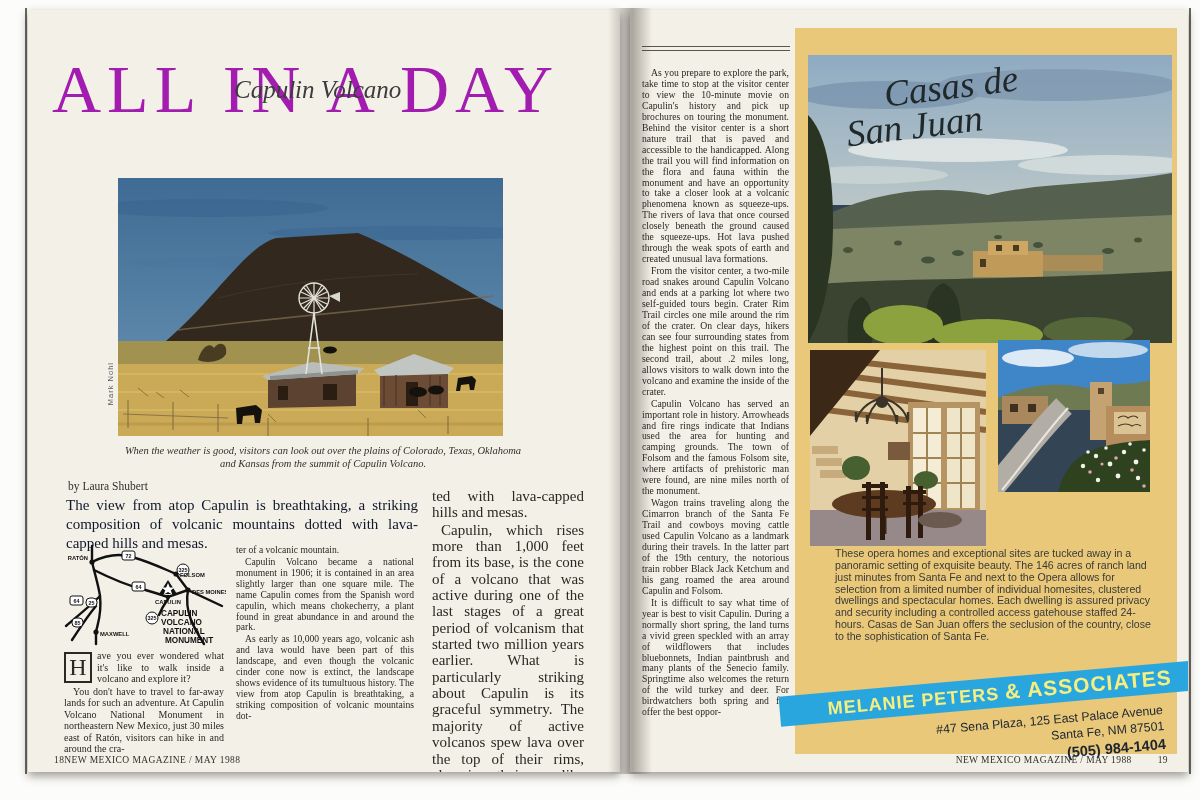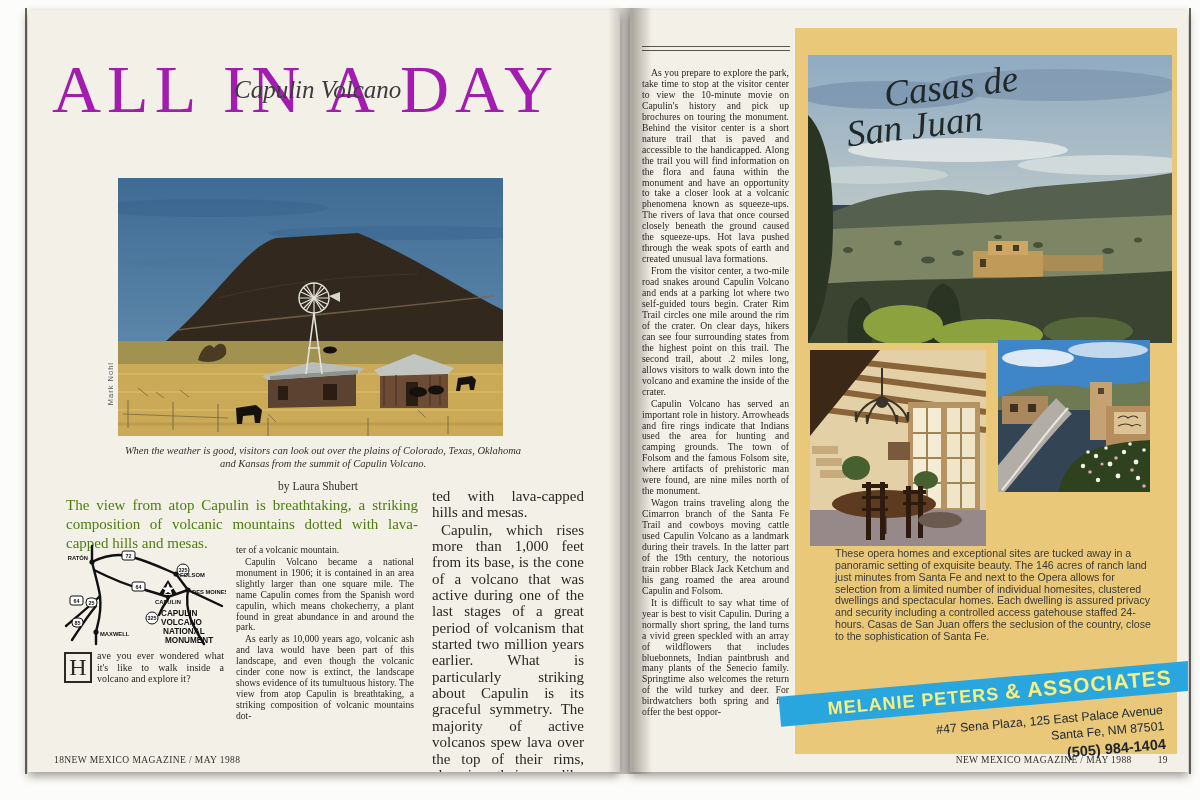--- a/index.html
+++ b/index.html
@@ -14,22 +14,22 @@
   .gutter{position:absolute;left:608px;top:8px;width:44px;height:766px;z-index:5;pointer-events:none;
     background:linear-gradient(90deg,rgba(0,0,0,0) 0%,rgba(55,45,35,.30) 42%,rgba(55,45,35,.38) 55%,rgba(0,0,0,0) 100%);}
 
   
   .main-title{position:absolute;left:24px;top:40px;font-size:68px;letter-spacing:6px;color:#a21caf;white-space:nowrap;}
   .kicker{position:absolute;left:206px;top:66px;font-style:italic;font-size:25px;color:#3c3c3c;}
   .photo-frame{position:absolute;left:90px;top:168px;width:385px;height:258px;background:#222;}
   .photo-credit{position:absolute;left:78px;top:352px;font-size:7.5px;color:#555;font-family:"Liberation Sans",sans-serif;
     writing-mode:vertical-rl;transform:rotate(180deg);letter-spacing:1px;}
   .caption{position:absolute;left:45px;top:434px;width:500px;text-align:center;font-style:italic;font-size:10.5px;line-height:1.25;color:#33302a;}
-  .byline{position:absolute;left:40px;top:470px;width:500px;text-align:center;font-size:11.5px;color:#33302a;}
-  .lead{position:absolute;left:38px;top:486px;width:352px;font-size:15px;line-height:1.25;text-align:justify;color:#4d7c0f;}
+  .byline{position:absolute;left:40px;top:470px;width:500px;text-align:left;font-size:11.5px;color:#33302a;}
+  .lead{position:absolute;left:38px;top:486px;width:352px;font-size:15px;line-height:1.25;text-align:justify;color:#0f172a;}
   .mapbox{position:absolute;left:34px;top:534px;width:164px;height:102px;}
   .bodycol{position:absolute;font-size:9.6px;line-height:1.14;text-align:justify;color:#2c2822;}
   .bodycol p{margin:0 0 1px 0;}
   .p-ind{text-indent:9px;}
   #col1{left:36px;top:640px;width:160px;font-size:10px;line-height:1.15;}
   #col2{left:208px;top:535px;width:178px;}
   #col3{left:404px;top:478px;width:152px;font-size:15px;line-height:1.09;}
   .dropcap{float:left;width:24px;height:27px;border:2px solid #2c2822;margin:2px 5px 0 0;
     font-size:24px;line-height:26px;text-align:center;font-family:"Liberation Serif",serif;}
   .footer{position:absolute;top:745px;font-size:9.5px;letter-spacing:.4px;color:#33302a;}
@@ -198,20 +198,21 @@
         <text x="99" y="72">CAPULIN</text>
         <text x="99" y="81">VOLCANO</text>
         <text x="101" y="90">NATIONAL</text>
         <text x="103" y="99">MONUMENT</text>
       </g>
     </svg>
   </div>
 
   <div class="bodycol" id="col1">
     <p><span class="dropcap">H</span><span>ave you ever wondered what it's like to walk inside a volcano and explore it?</span></p>
+    <p class="p-ind">You don't have to travel to far-away lands for such an adventure. At Capulin Volcano National Monument in northeastern New Mexico, just 30 miles east of Ratón, visitors can hike in and around the cra-</p>
   </div>
 
   <div class="bodycol" id="col2">
     <p>ter of a volcanic mountain.</p>
     <p class="p-ind">Capulin Volcano became a national monument in 1906; it is contained in an area slightly larger than one square mile. The name Capulin comes from the Spanish word capulin, which means chokecherry, a plant found in great abundance in and around the park.</p>
     <p class="p-ind">As early as 10,000 years ago, volcanic ash and lava would have been part of this landscape, and even though the volcanic cinder cone now is extinct, the landscape shows evidence of its tumultuous history. The view from atop Capulin is breathtaking, a striking composition of volcanic mountains dot-</p>
   </div>
 
   <div class="bodycol" id="col3">
     <p>ted with lava-capped hills and mesas.</p>

